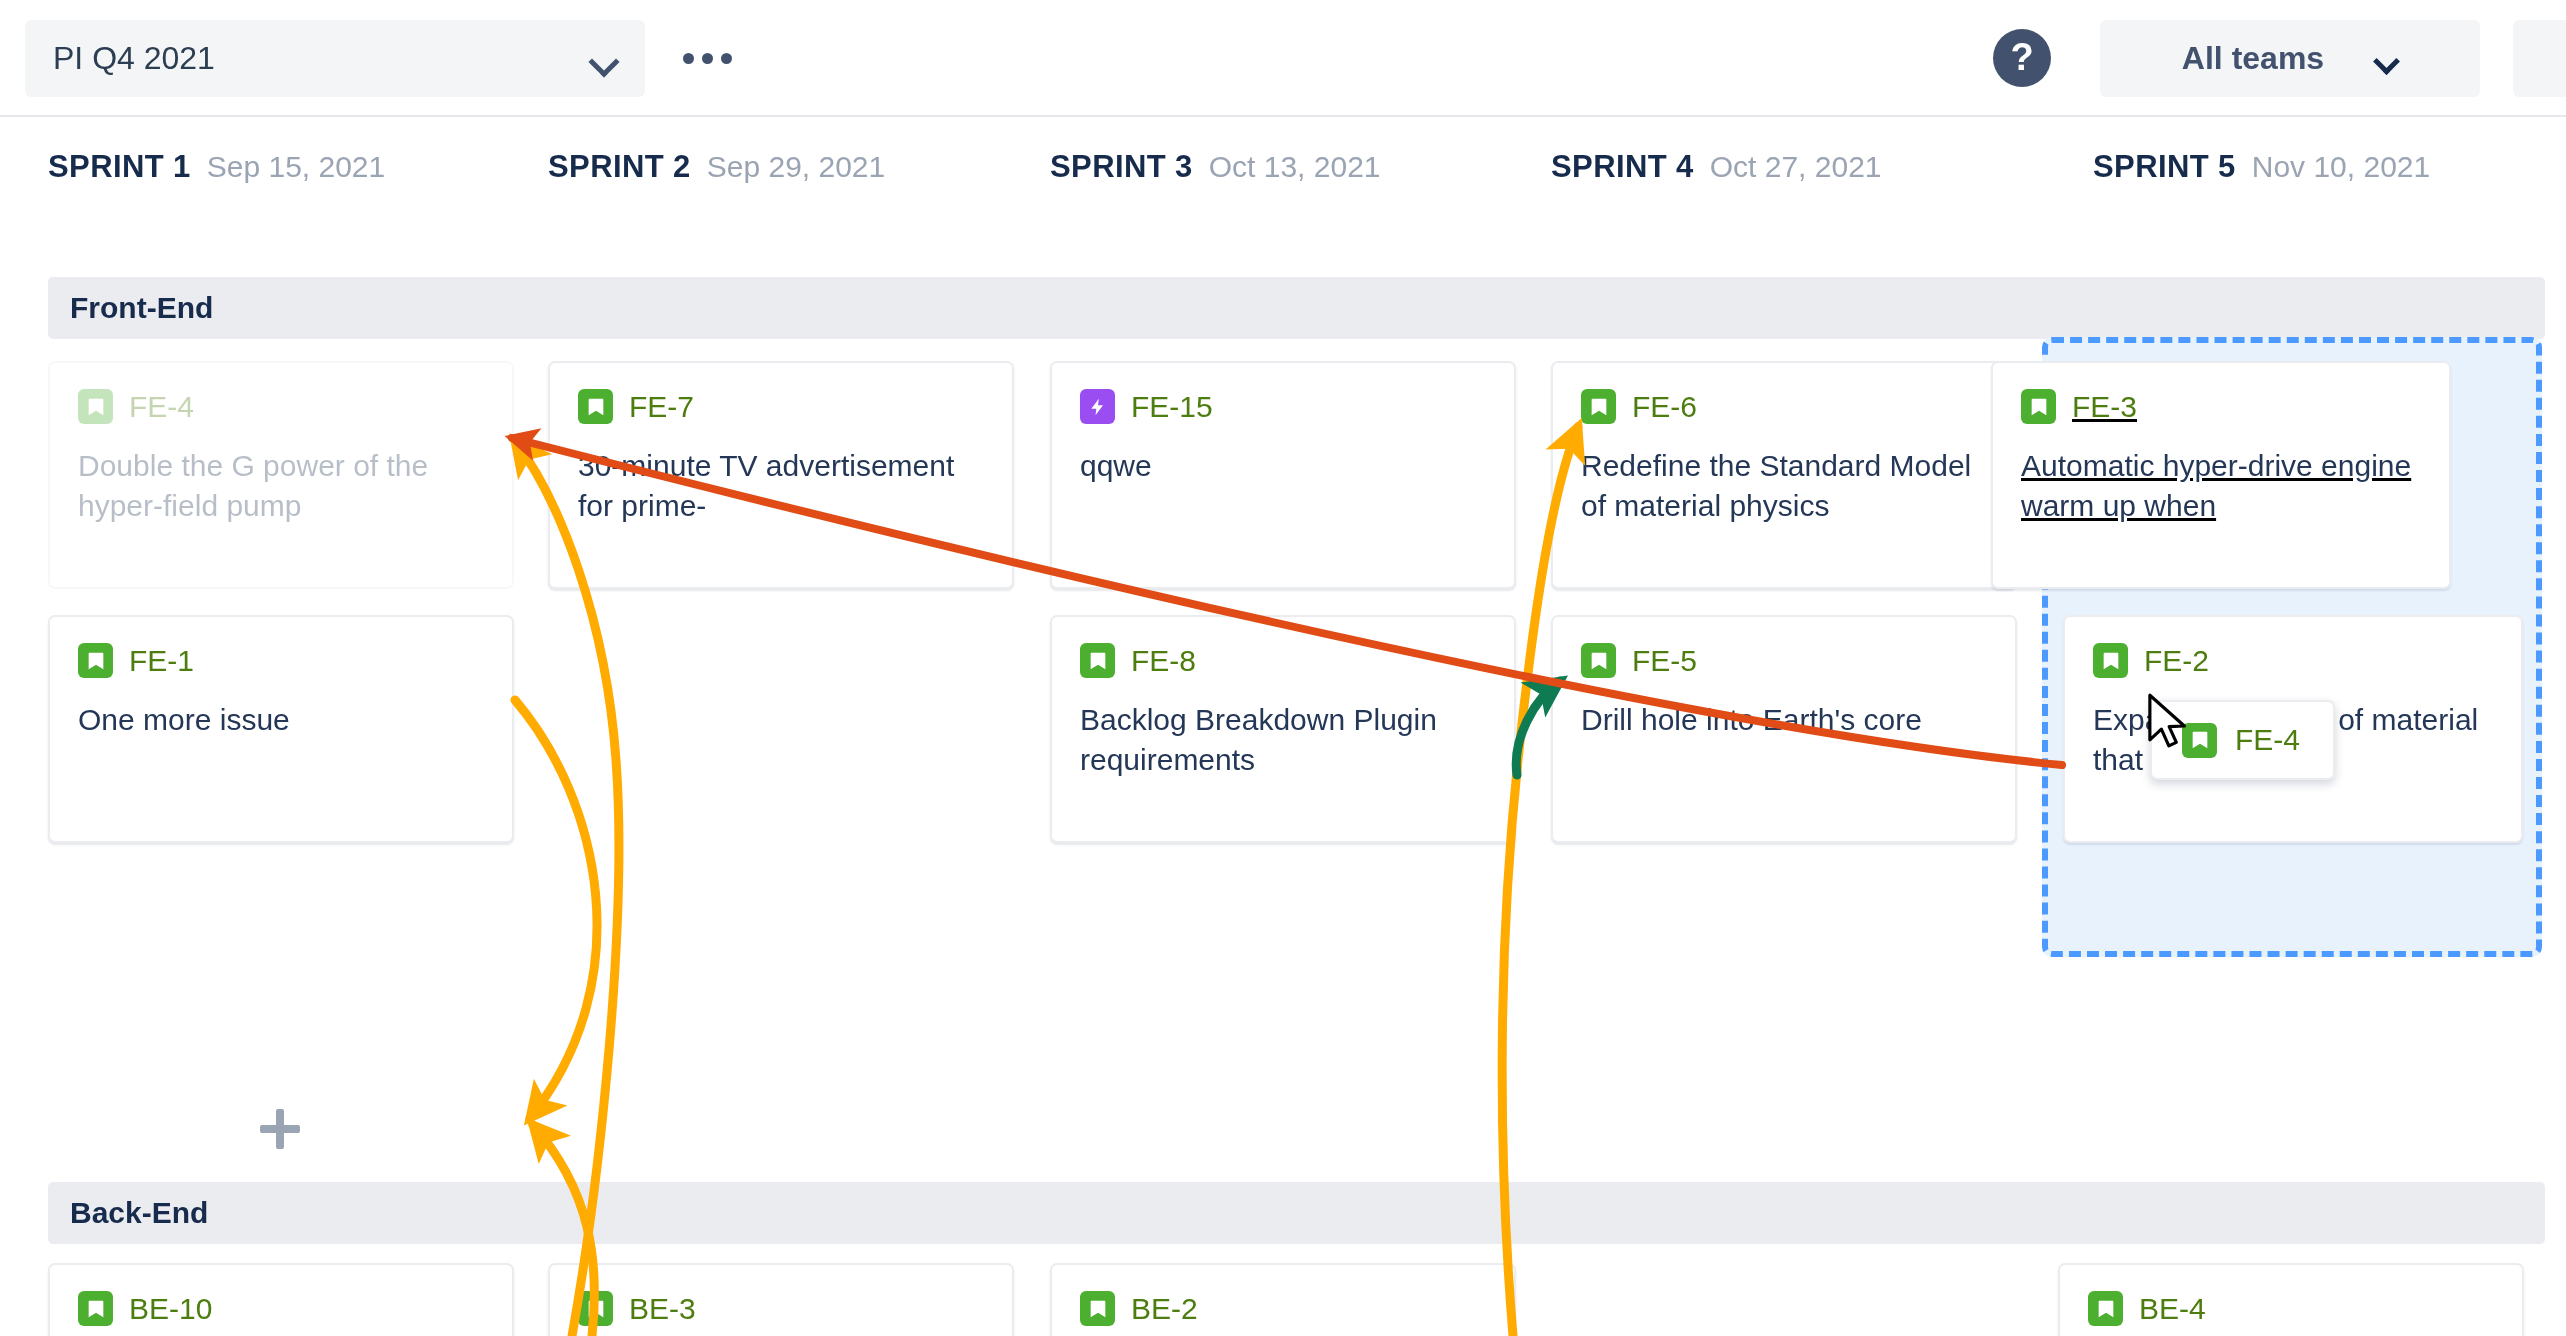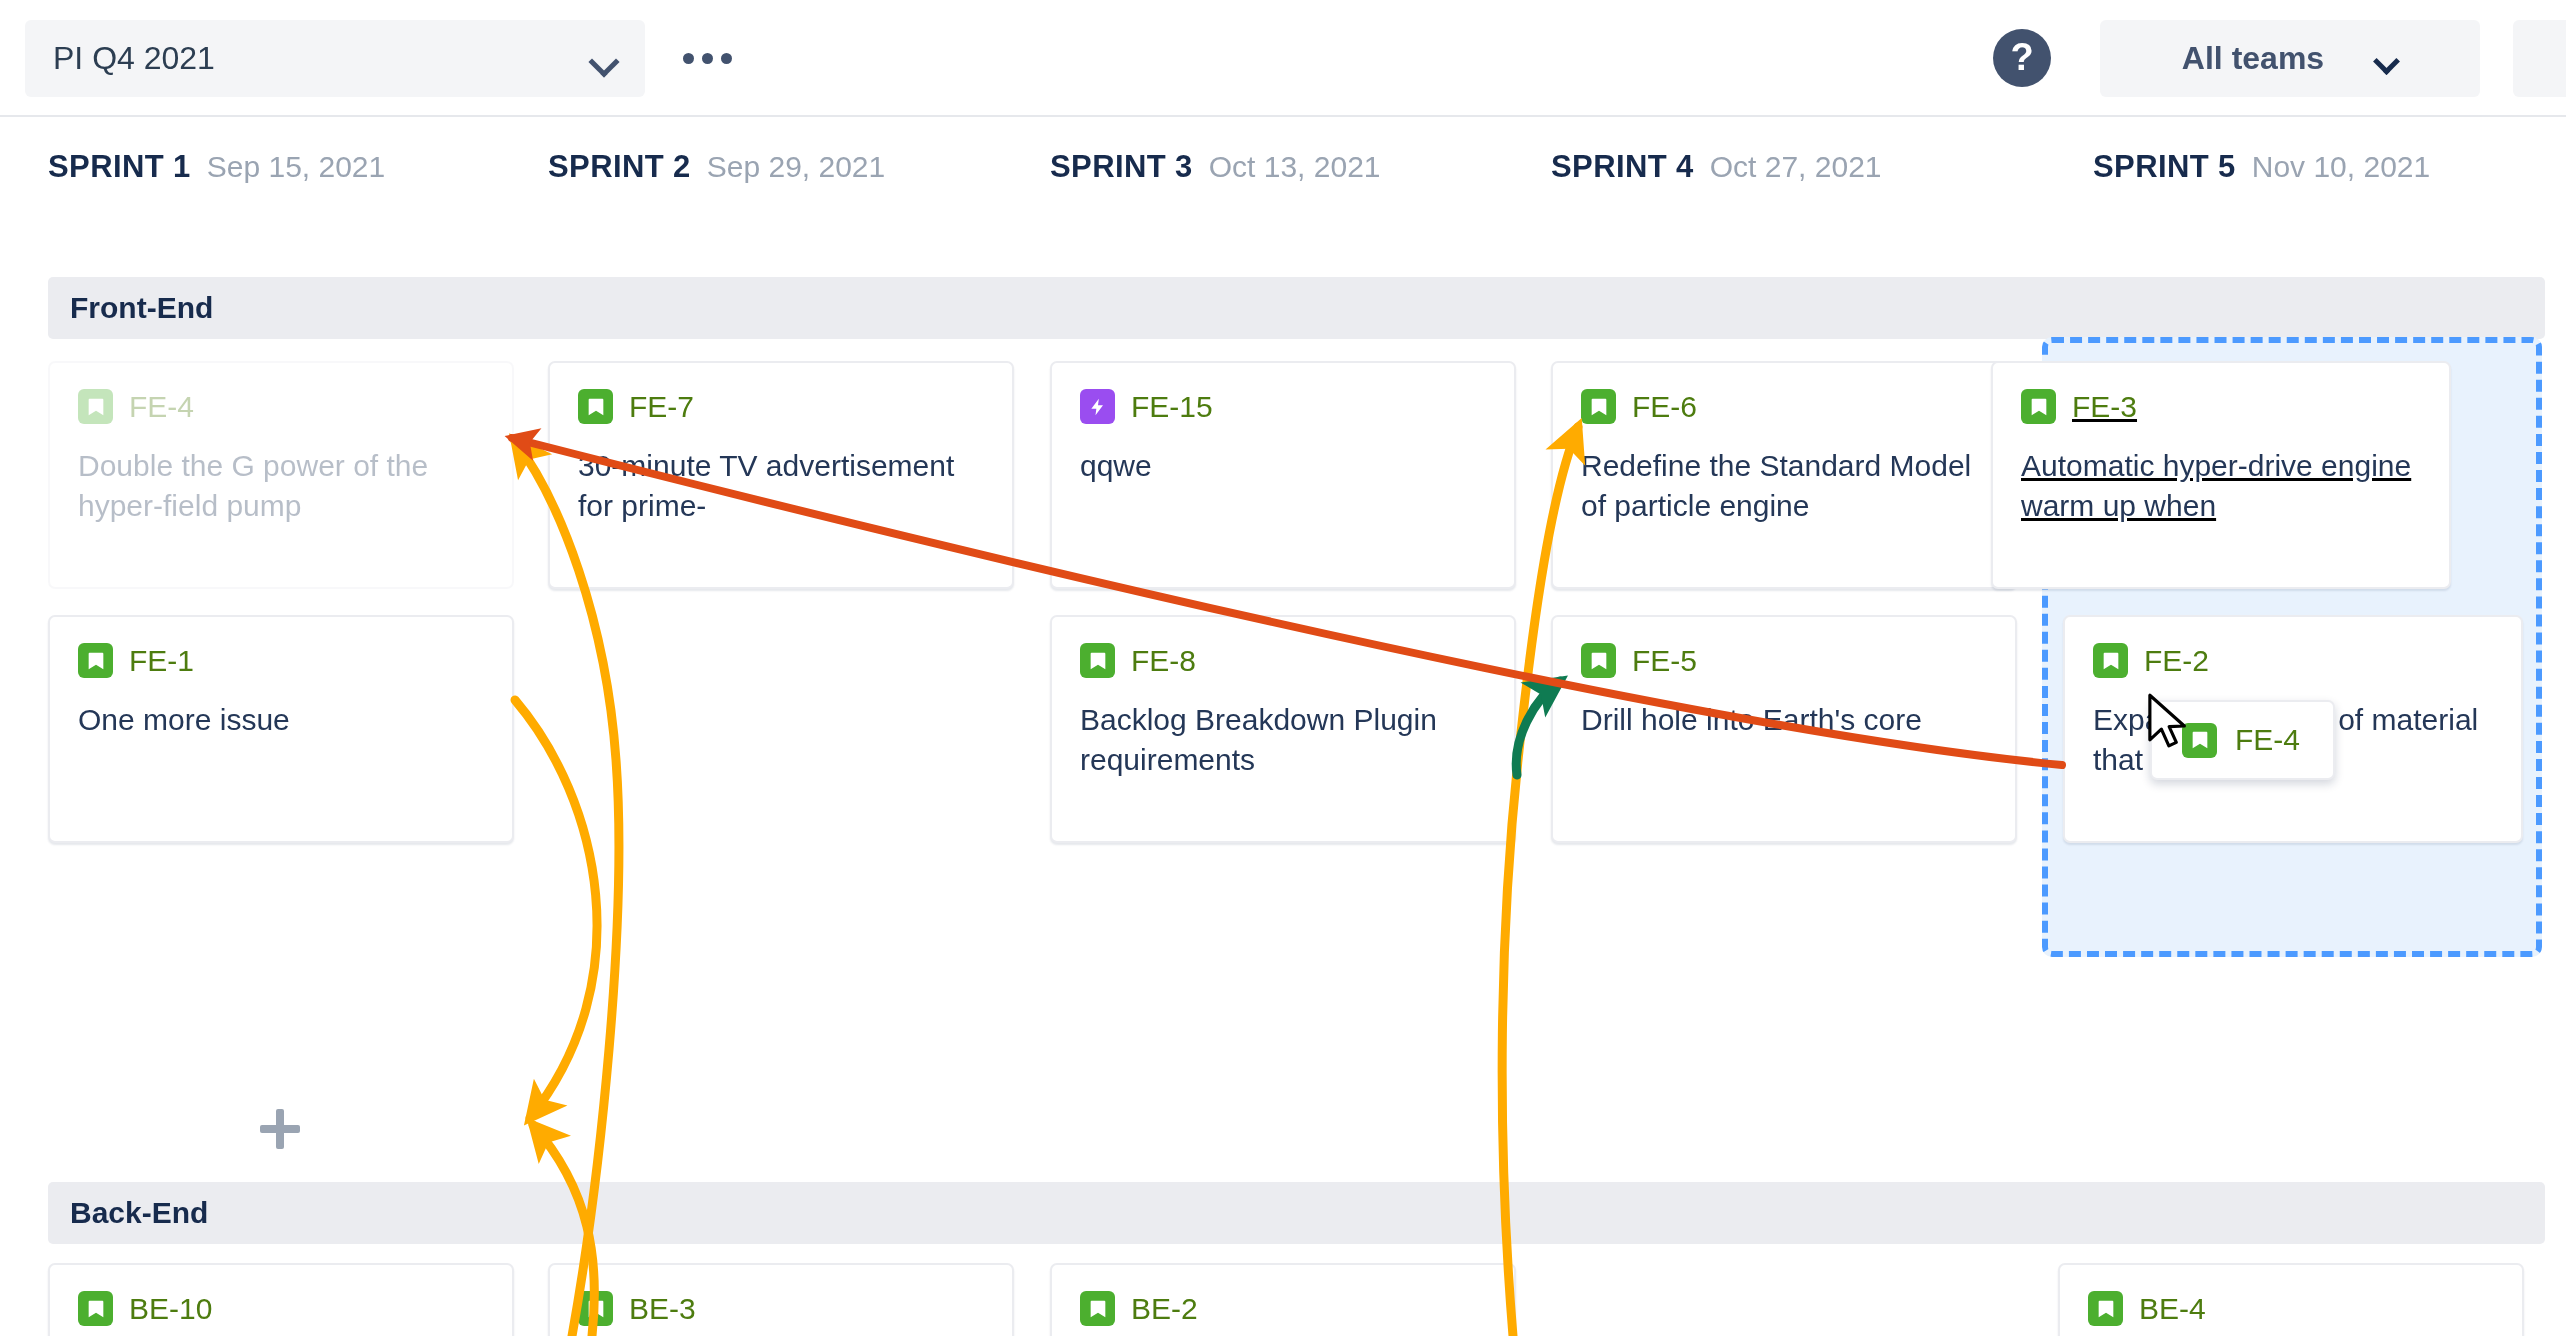--- a/index.html
+++ b/index.html
@@ -363,21 +363,21 @@
 
   <div class="card" style="left:1551px; top:134px; width:466px; height:228px;">
     <div class="card-head">
       <span class="type-icon story">
         <svg width="22" height="22" viewBox="0 0 24 24">
             <path d="M5 3h14a1 1 0 0 1 1 1v17l-8-5-8 5V4a1 1 0 0 1 1-1z" fill="#ffffff"></path>
           </svg>
       </span>
       <span class="card-key">FE-6</span>
     </div>
-    <div class="card-title">Redefine the Standard Model of particle engine</div>
+    <div class="card-title">Redefine the Standard Model of material physics</div>
   </div>
 
   <div class="card" style="left:1991px; top:134px; width:460px; height:228px;text-decoration:underline;">
     <div class="card-head">
       <span class="type-icon story">
         <svg width="22" height="22" viewBox="0 0 24 24">
             <path d="M5 3h14a1 1 0 0 1 1 1v17l-8-5-8 5V4a1 1 0 0 1 1-1z" fill="#ffffff"></path>
           </svg>
       </span>
       <span class="card-key">FE-3</span>

